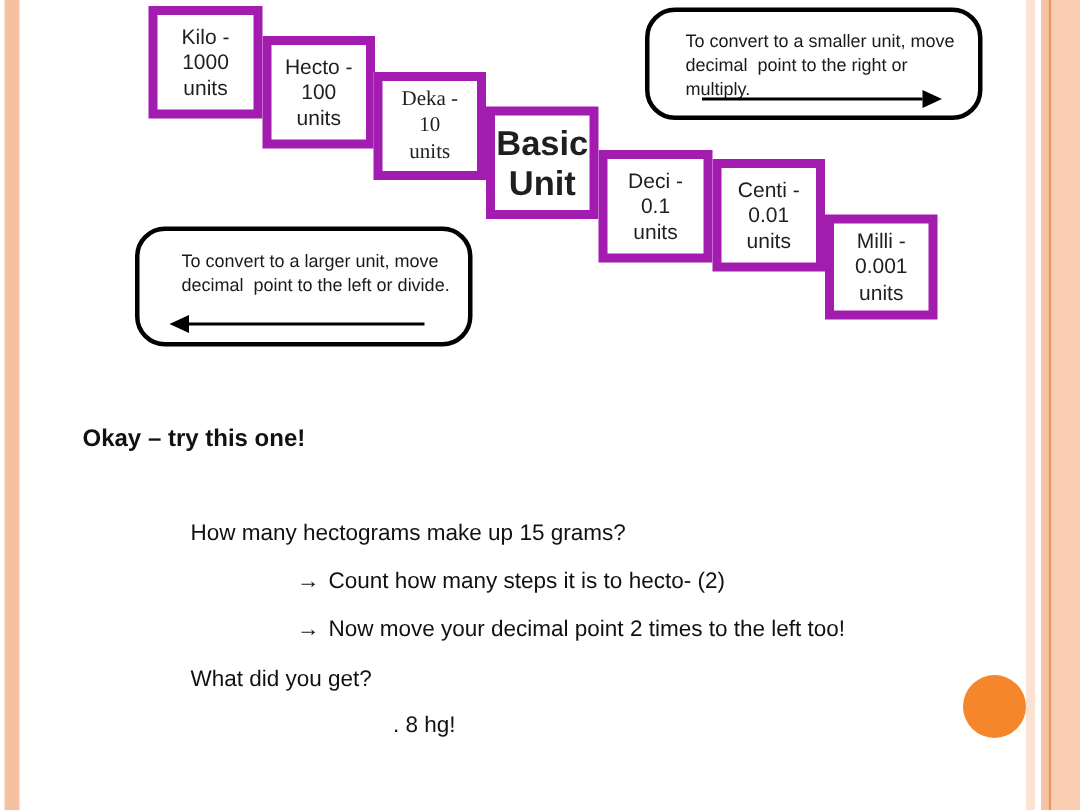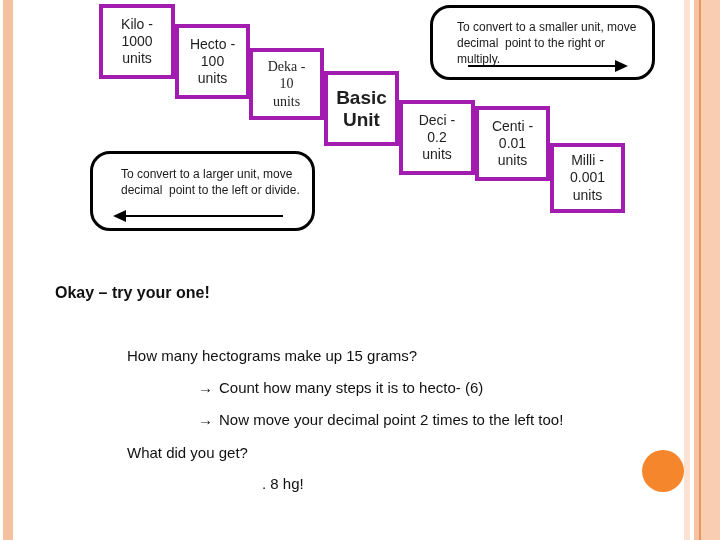--- a/index.html
+++ b/index.html
@@ -17,28 +17,28 @@
   .stripe-r1{left:684px;width:6px;background:#FBE2D3;}
   .stripe-r2{left:694px;width:5px;background:#F5C3A3;}
   .stripe-r3{left:699px;width:2px;background:#E8975C;}
   .stripe-r4{left:701px;width:19px;background:#F8CDB2;}
   
   .unit-box{
     position:absolute;
     box-sizing:border-box;
     width:75px;height:75px;
     background:#fff;
-    border:4px solid #a21caf;
+    border:6px solid #a21caf;
     display:flex;align-items:center;justify-content:center;
     text-align:center;
     font-size:14px;line-height:1.22;
     white-space:pre-line;
     color:#1f1f1f;
   }
-  .unit-box.basic{font-weight:bold;font-size:19px;line-height:1.15;}
+  .unit-box.basic{font-weight:bold;font-size:23px;line-height:1.15;}
   
   .callout{
     position:absolute;
     box-sizing:border-box;
     background:#fff;
     border:3px solid #000;
     border-radius:20px;
   }
   .callout-text{
     font-size:12px;line-height:1.35;
@@ -81,21 +81,21 @@
 units</div>
   <div class="unit-box" style="left:175px;top:24px;">Hecto -
 100
 units</div>
   <div class="unit-box" style="left:249px;top:48px;height:72px;font-family:Liberation Serif, serif;">Deka -
 10
 units</div>
   <div class="unit-box basic" style="left:324px;top:71px;height:75px;">Basic
 Unit</div>
   <div class="unit-box" style="left:399px;top:100px;width:76px;">Deci -
-0.2
+0.1
 units</div>
   <div class="unit-box" style="left:475px;top:106px;">Centi -
 0.01
 units</div>
   <div class="unit-box" style="left:550px;top:143px;height:70px;">Milli -
 0.001
 units</div>
 
   <div class="callout callout-smaller" style="left:430px;top:5px;width:225px;height:75px;">
     <div class="callout-text">To convert to a smaller unit, move
@@ -108,27 +108,27 @@
 
   <div class="callout callout-larger" style="left:90px;top:151px;width:225px;height:80px;">
     <div class="callout-text">To convert to a larger unit, move
 decimal  point to the left or divide.</div>
     <div class="arrow" style="left:20px;top:56px;width:170px;">
       <div class="head-left"></div>
         <div class="shaft"></div>
     </div>
   </div>
 
-  <div class="txt intro" style="left:55px;top:284px;">Okay – try your one!</div>
+  <div class="txt intro" style="left:55px;top:284px;">Okay – try this one!</div>
 
   <div class="txt" style="left:127px;top:347px;">How many hectograms make up 15 grams?</div>
 
   <div class="txt step" style="left:198px;top:379px;">
     <span class="glyph">→</span>
-    <span>Count how many steps it is to hecto- (6)</span>
+    <span>Count how many steps it is to hecto- (2)</span>
   </div>
 
   <div class="txt step" style="left:198px;top:411px;">
     <span class="glyph">→</span>
     <span>Now move your decimal point 2 times to the left too!</span>
   </div>
 
   <div class="txt" style="left:127px;top:444px;">What did you get?</div>
 
   <div class="txt" style="left:262px;top:475px;">. 8 hg!</div>

